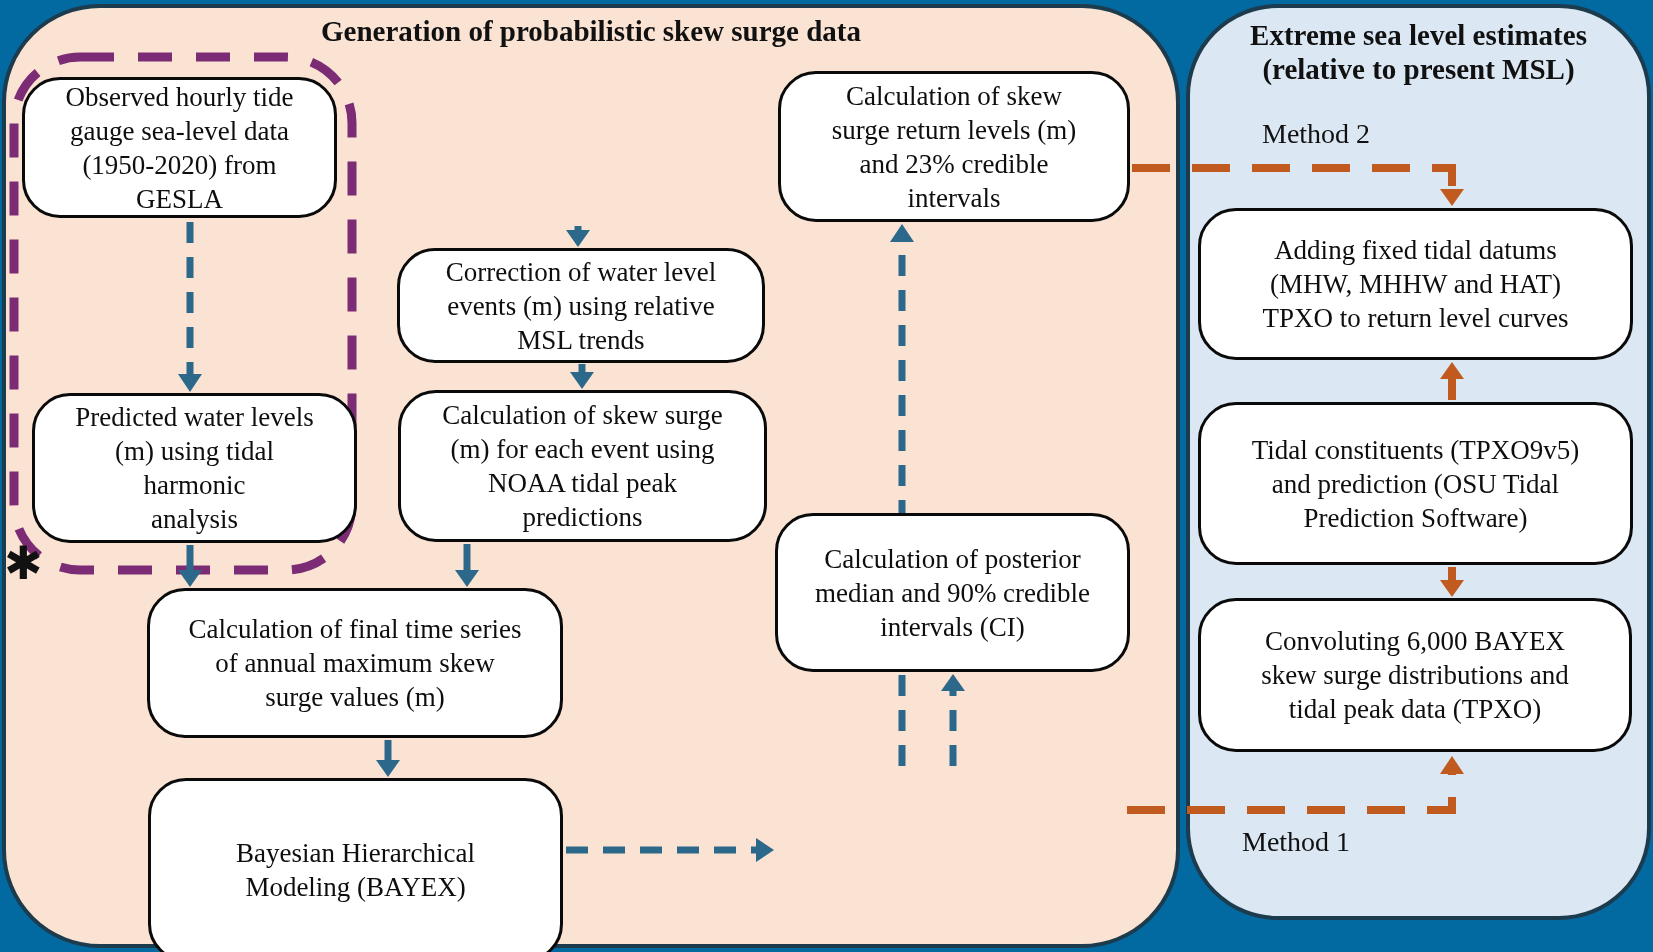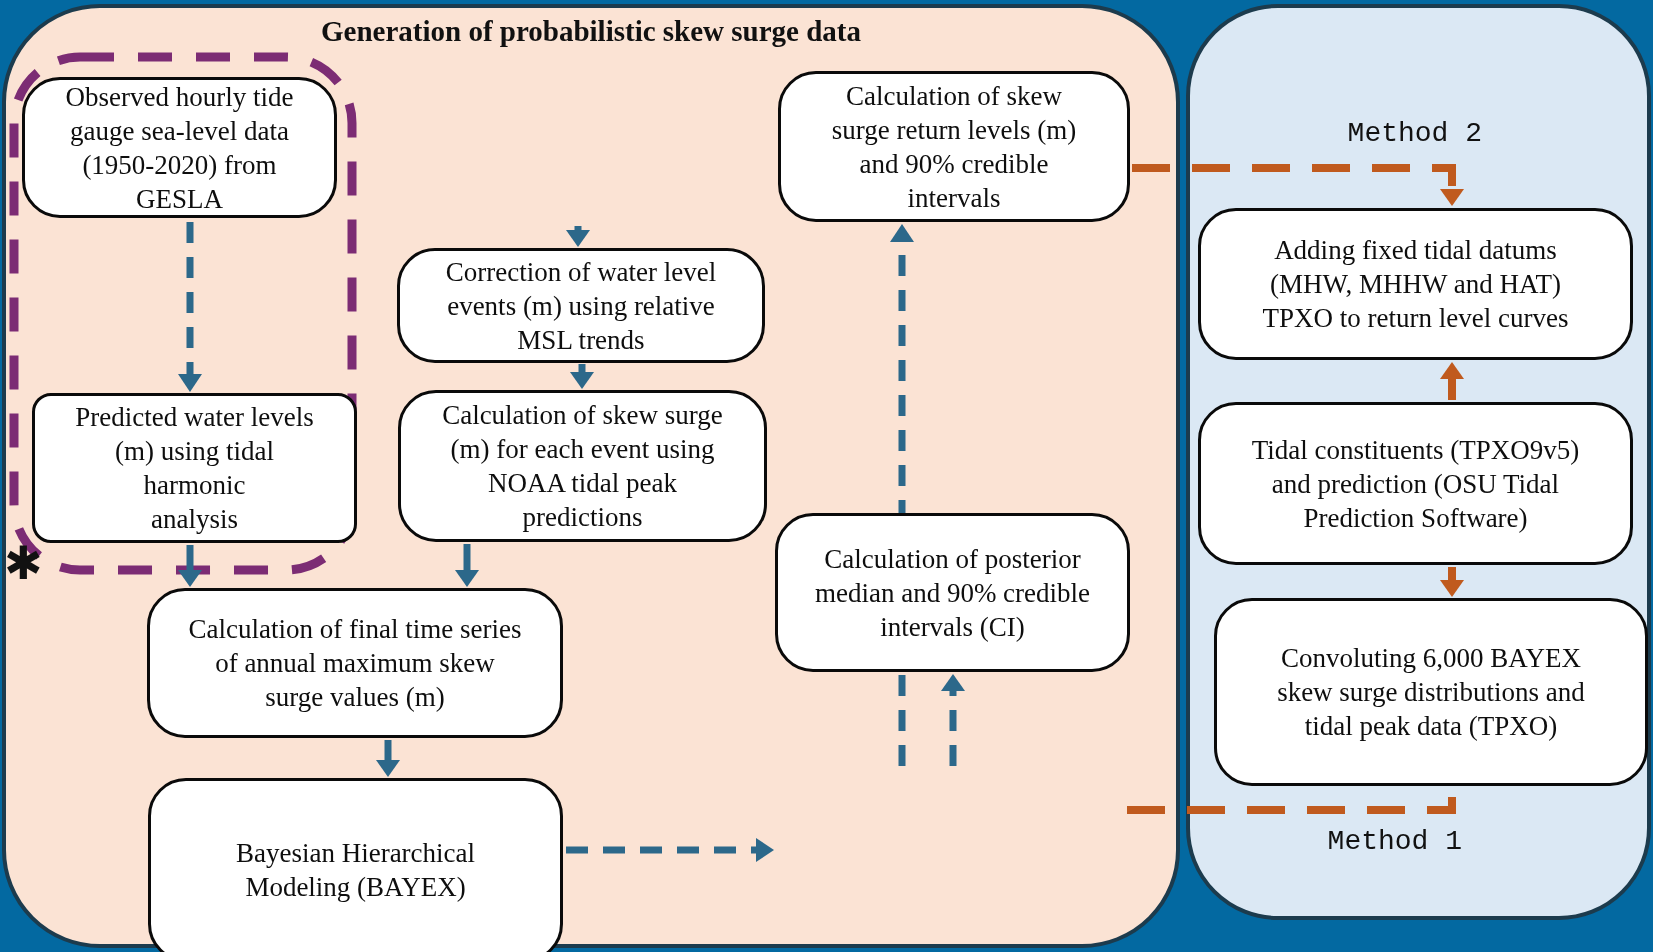--- a/index.html
+++ b/index.html
@@ -18,37 +18,37 @@
   #right-title{left:1186px;top:18px;width:465px;}
   svg#wires{position:absolute;left:0;top:0;z-index:1;pointer-events:none;}
   .node{
     position:absolute;box-sizing:border-box;z-index:2;background:#ffffff;
     border:3px solid #0a0a0a;border-radius:38px;
     display:flex;align-items:center;justify-content:center;text-align:center;
     font-size:27px;line-height:34px;white-space:pre-line;padding:22px 10px;
   }
   
   #node-observed   {left:22px;  top:77px;  width:315px; height:141px;}
-  #node-predicted  {left:32px;  top:393px; width:325px; height:150px;border-radius:19px;}
+  #node-predicted  {left:32px;  top:393px; width:325px; height:150px;}
   #node-final      {left:147px; top:588px; width:416px; height:150px;}
   #node-bayex      {left:148px; top:778px; width:415px; height:184px;}
   
   #node-events     {left:395px; top:73px;  width:368px; height:152px;}
   #node-correction {left:397px; top:248px; width:368px; height:115px;}
   #node-skewevent  {left:398px; top:390px; width:369px; height:152px;}
   
   #node-returnlev  {left:778px; top:71px;  width:352px; height:151px;}
   #node-posterior  {left:775px; top:513px; width:355px; height:159px;}
   #node-gev        {left:777px; top:768px; width:348px; height:145px;}
   
   #node-datums     {left:1198px;top:208px; width:435px; height:152px;}
   #node-constit    {left:1198px;top:402px; width:435px; height:163px;}
-  #node-convolute  {left:1198px;top:598px; width:434px; height:188px;margin-left:16px;}
+  #node-convolute  {left:1198px;top:598px; width:434px; height:154px;}
   .method-label{
-    position:absolute;z-index:3;font-size:28px;text-align:right;width:220px;color:#111;font-family:Liberation Mono, monospace;
+    position:absolute;z-index:3;font-size:28px;text-align:left;width:220px;color:#111;
   }
   #label-method2{left:1262px;top:118px;}
   #label-method1{left:1242px;top:826px;}
   #asterisk{
     position:absolute;z-index:3;left:4px;top:540px;font-size:46px;line-height:46px;
     font-family:"DejaVu Sans", sans-serif;color:#111;
   }
 </style>
 </head>
 <body>
@@ -122,20 +122,22 @@
       <polygon points="1440,580 1464,580 1452,597" stroke="none"></polygon>
     </g>
 
     <g stroke="#c05a1e" fill="#c05a1e">
       <path d="M1127,810 H1452 V774" fill="none" stroke-width="8" stroke-dasharray="38 22"></path>
       <polygon points="1440,774 1464,774 1452,756" stroke="none"></polygon>
     </g>
   </svg>
 
   <div class="panel-title" id="left-title">Generation of probabilistic skew surge data</div>
+  <div class="panel-title" id="right-title">Extreme sea level estimates
+(relative to present MSL)</div>
 
   <div class="node" id="node-observed">Observed hourly tide
 gauge sea-level data
 (1950-2020) from
 GESLA</div>
   <div class="node" id="node-predicted">Predicted water levels
 (m) using tidal
 harmonic
 analysis</div>
   <div class="node" id="node-final">Calculation of final time series
@@ -145,21 +147,21 @@
 Modeling (BAYEX)</div>
   <div class="node" id="node-correction">Correction of water level
 events (m) using relative
 MSL trends</div>
   <div class="node" id="node-skewevent">Calculation of skew surge
 (m) for each event using
 NOAA tidal peak
 predictions</div>
   <div class="node" id="node-returnlev">Calculation of skew
 surge return levels (m)
-and 90% credible
+and 23% credible
 intervals</div>
   <div class="node" id="node-posterior">Calculation of posterior
 median and 90% credible
 intervals (CI)</div>
 
   <div class="node" id="node-datums">Adding fixed tidal datums
 (MHW, MHHW and HAT)
 TPXO to return level curves</div>
   <div class="node" id="node-constit">Tidal constituents (TPXO9v5)
 and prediction (OSU Tidal

